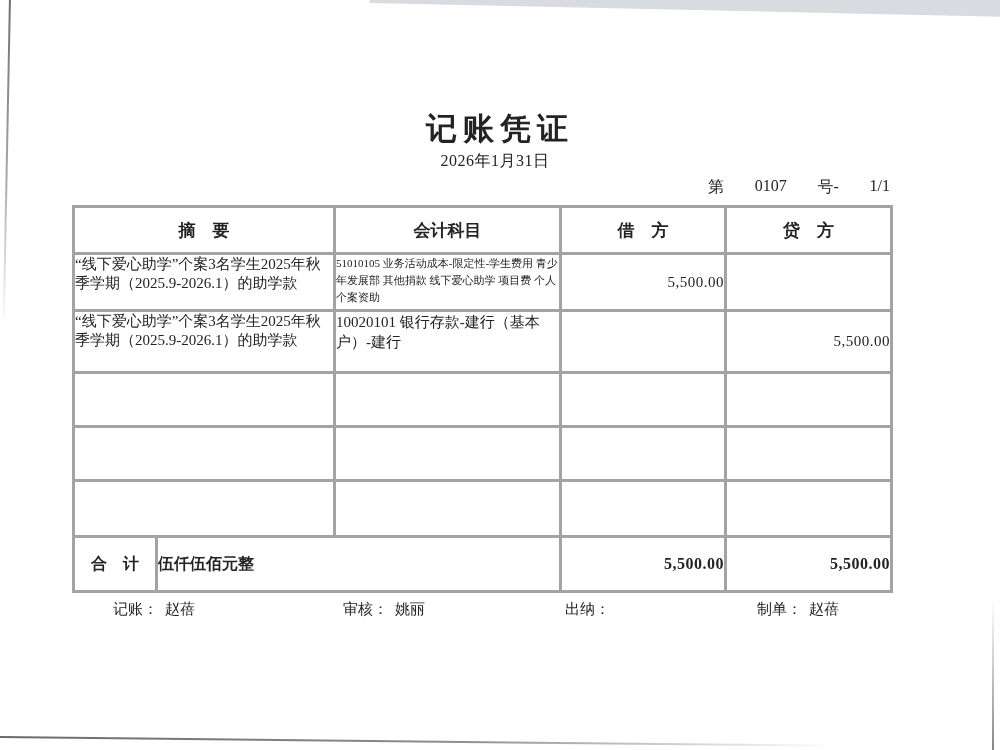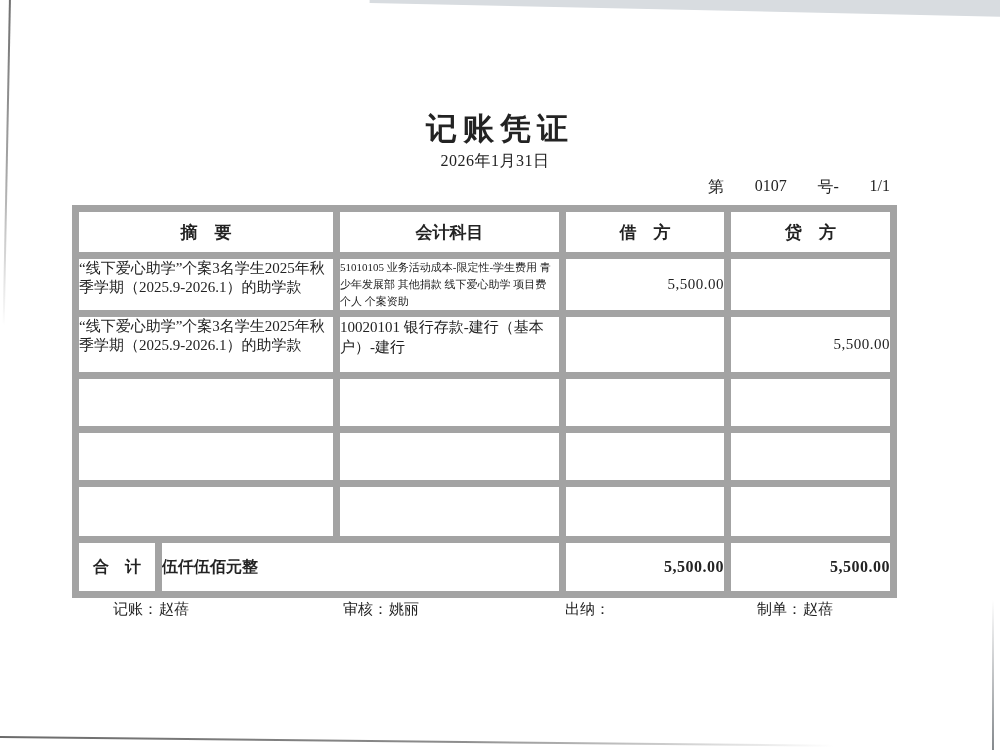--- a/index.html
+++ b/index.html
@@ -46,21 +46,21 @@
   .att-line { top:151px; }
   .no-line  { top:177px; }
   .unit-line { position:absolute; left:74px; top:177px; font-size:16px; }
   .unit-line .unit-name { margin-left:9px; }
 
   table.voucher {
     position:absolute; left:72px; top:205px; width:818px;
     border-collapse:collapse; table-layout:fixed;
   }
   table.voucher th, table.voucher td {
-    border:7px solid #a3a3a3; padding:0; overflow:hidden;
+    border:3px solid #a3a3a3; padding:0; overflow:hidden;
   }
   table.voucher th {
     font-size:17px; font-weight:bold; text-align:center; vertical-align:middle;
   }
   td.cell-summary {
     font-size:15px; line-height:19px; padding:3px 13px 2px 6px;
     vertical-align:top; text-align:left;
   }
   td.cell-account {
     font-size:11px; line-height:17px; padding:3px 5px 2px 4px;
@@ -69,21 +69,21 @@
   tr.row-1 td.cell-account { font-size:15px; line-height:20px; }
   td.cell-amount {
     text-align:right; vertical-align:middle; font-size:15px;
     padding-right:6px; letter-spacing:0.5px;
   }
   tr.total-row td { font-weight:bold; vertical-align:middle; font-size:16px; }
   td.total-label { text-align:center; }
   td.total-words { padding-left:6px; text-align:left; }
 
   .footer-item { position:absolute; top:600px; font-size:15px; }
-  .footer-item .person { margin-left:1px; }
+  .footer-item .person { margin-left:7px; }
   .fi-book { left:113px; }
   .fi-review { left:343px; }
   .fi-cash { left:565px; }
   .fi-prep { left:757px; }
 </style>
 </head>
 <body>
 
 <div class="stage">
   <div class="paper"></div>

